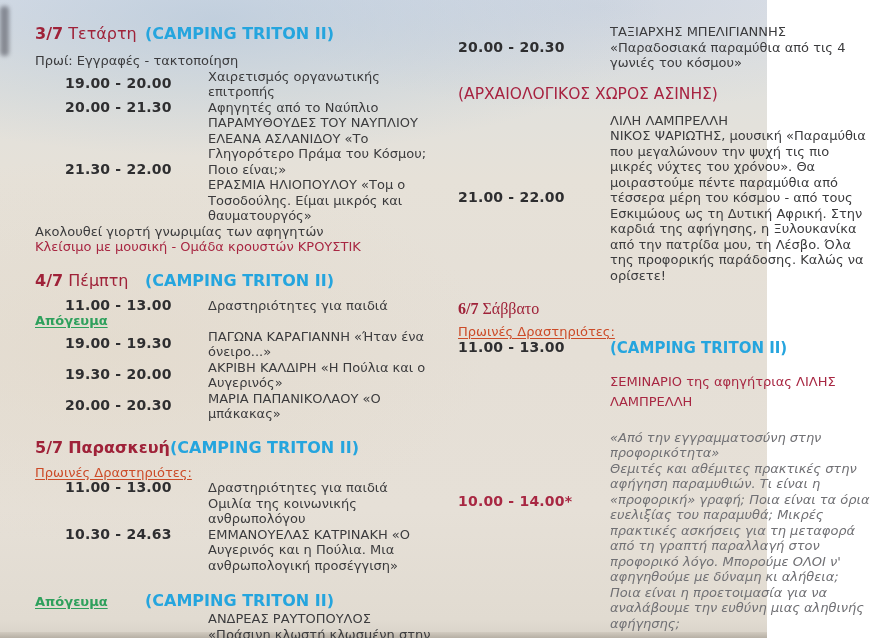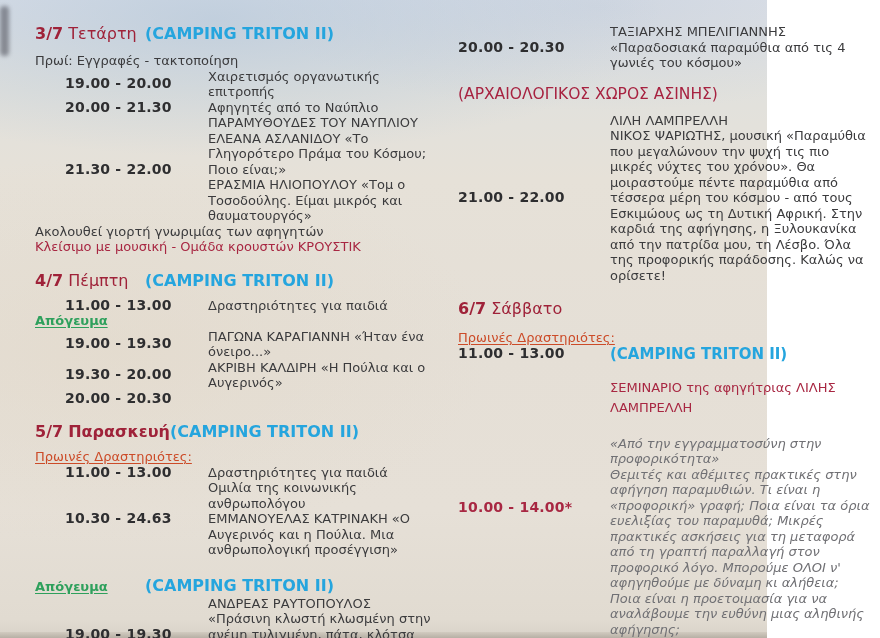--- a/index.html
+++ b/index.html
@@ -39,21 +39,21 @@
 
   .note-line{margin:0;}
   .label-orange{color:#cc4b28;text-decoration:underline;text-underline-offset:2px;}
   .label-green{color:#2ea05c;text-decoration:underline;text-underline-offset:2px;font-weight:bold;}
   .red-line{color:#a82742;}
   .venue-standalone{color:#a72240;font-size:15.5px;line-height:18px;}
   .venue-inline{font-weight:bold;color:#25a5de;font-size:15px;line-height:17px;}
   .seminar-title{color:#a82742;font-size:13px;line-height:20px;}
   .seminar-desc{color:#707074;font-style:italic;white-space:pre-line;margin-top:2px;}
 
-  .mb4{margin-bottom:12px;} .mb8{margin-bottom:8px;} .mb10{margin-bottom:10px;} .mt14{margin-top:14px;}
+  .mb4{margin-bottom:6px;font-family:Liberation Serif, serif;} .mb8{margin-bottom:8px;} .mb10{margin-bottom:10px;} .mt14{margin-top:14px;}
   .mt16{margin-top:16px;} .mt18{margin-top:18px;}
 </style>
 </head>
 <body>
 
 <div class="page">
   <div class="smudge"></div>
   <div class="bottom-edge"></div>
 
   <div class="col col-left">
@@ -96,20 +96,21 @@
     <div class="row">
       <div class="time">19.00 - 19.30</div>
       <div class="desc">ΠΑΓΩΝΑ ΚΑΡΑΓΙΑΝΝΗ «Ήταν ένα όνειρο...»</div>
     </div>
     <div class="row">
       <div class="time">19.30 - 20.00</div>
       <div class="desc">ΑΚΡΙΒΗ ΚΑΛΔΙΡΗ «Η Πούλια και ο Αυγερινός»</div>
     </div>
     <div class="row">
       <div class="time">20.00 - 20.30</div>
+      <div class="desc">ΜΑΡΙΑ ΠΑΠΑΝΙΚΟΛΑΟΥ «Ο μπάκακας»</div>
     </div>
 
     <div class="day-header mt16 mb8">
       <span class="day-left"><span class="date">5/7</span> <span class="day-name bold">Παρασκευή</span></span>
       <span class="venue">(CAMPING TRITON II)</span>
     </div>
 
     <div class="note-line label-orange">Πρωινές Δραστηριότες:</div>
     <div class="row">
       <div class="time">11.00 - 13.00</div>

